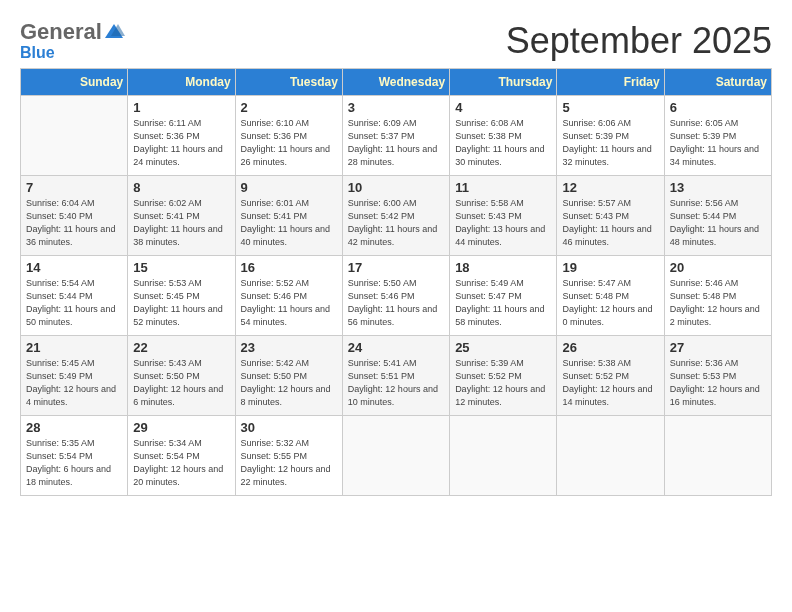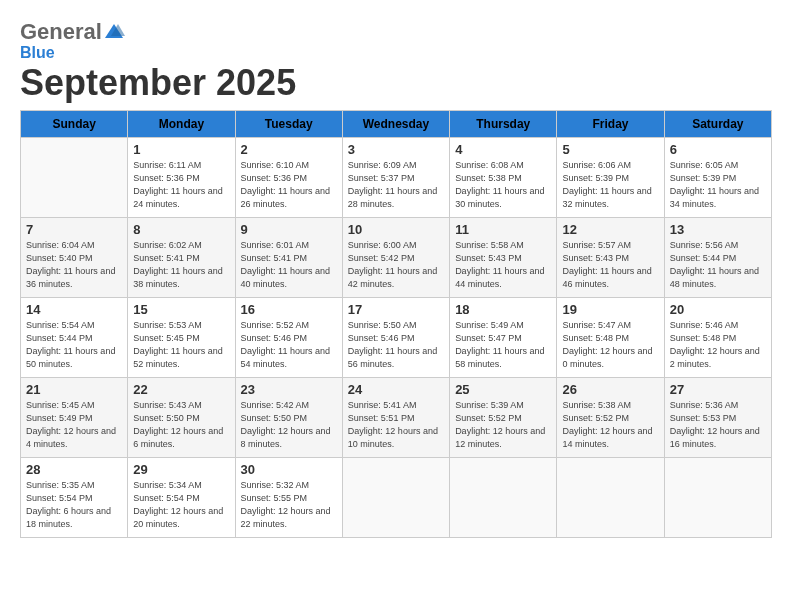--- a/index.html
+++ b/index.html
@@ -8,51 +8,50 @@
       background: #fff;
       width: 792px;
       min-height: 612px;
       padding: 20px;
     }
     .header-area {
       display: flex;
       align-items: flex-start;
       justify-content: space-between;
       margin-bottom: 6px;
-      flex-direction: column;
     }
     .logo {
       display: flex;
       flex-direction: column;
       align-items: flex-start;
     }
     .title-area {
       text-align: right;
     }
     .month-title {
       font-size: 36px;
       color: #333;
-      font-weight: bold;
+      font-weight: normal;
     }
     .subtitle {
       font-size: 15px;
       color: #555;
     }
     table {
       width: 100%;
       border-collapse: collapse;
       table-layout: fixed;
     }
     th {
       background-color: #2b7fd4;
-      color: #000000;
+      color: #fef9c3;
       font-size: 12px;
       font-weight: bold;
       padding: 6px 4px;
-      text-align: center;
+      text-align: right;
       border: 1px solid #ccc;
     }
     td {
       border: 1px solid #ccc;
       vertical-align: top;
       padding: 4px 5px;
       font-size: 9.5px;
       color: #333;
       height: 80px;
       background: #fff;
@@ -189,21 +188,21 @@
           <span>Sunrise: 6:00 AM</span><br>
           <span>Sunset: 5:42 PM</span><br>
           <span>Daylight: 11 hours and 42 minutes.</span>
         </div>
       </td>
         <td>
         <span class="day-number">11</span>
         <div class="day-info">
           <span>Sunrise: 5:58 AM</span><br>
           <span>Sunset: 5:43 PM</span><br>
-          <span>Daylight: 11 hours and 44 minutes.</span>
+          <span>Daylight: 13 hours and 44 minutes.</span>
         </div>
       </td>
         <td>
         <span class="day-number">12</span>
         <div class="day-info">
           <span>Sunrise: 5:57 AM</span><br>
           <span>Sunset: 5:43 PM</span><br>
           <span>Daylight: 11 hours and 46 minutes.</span>
         </div>
       </td>

